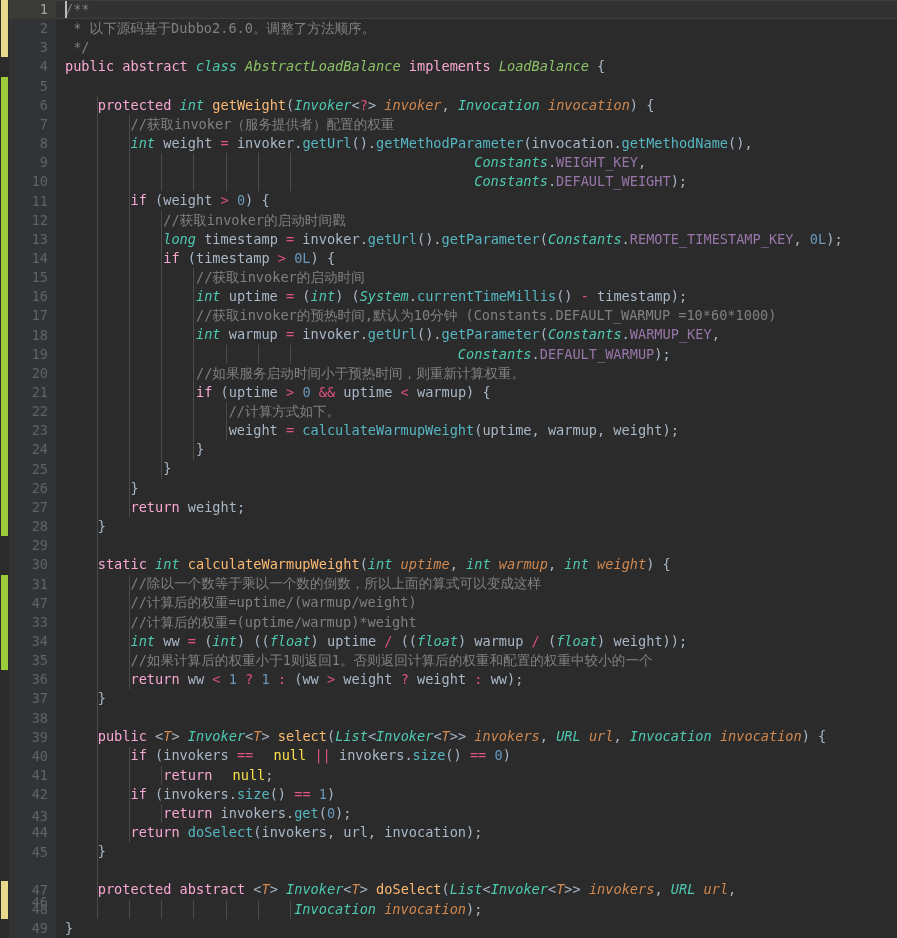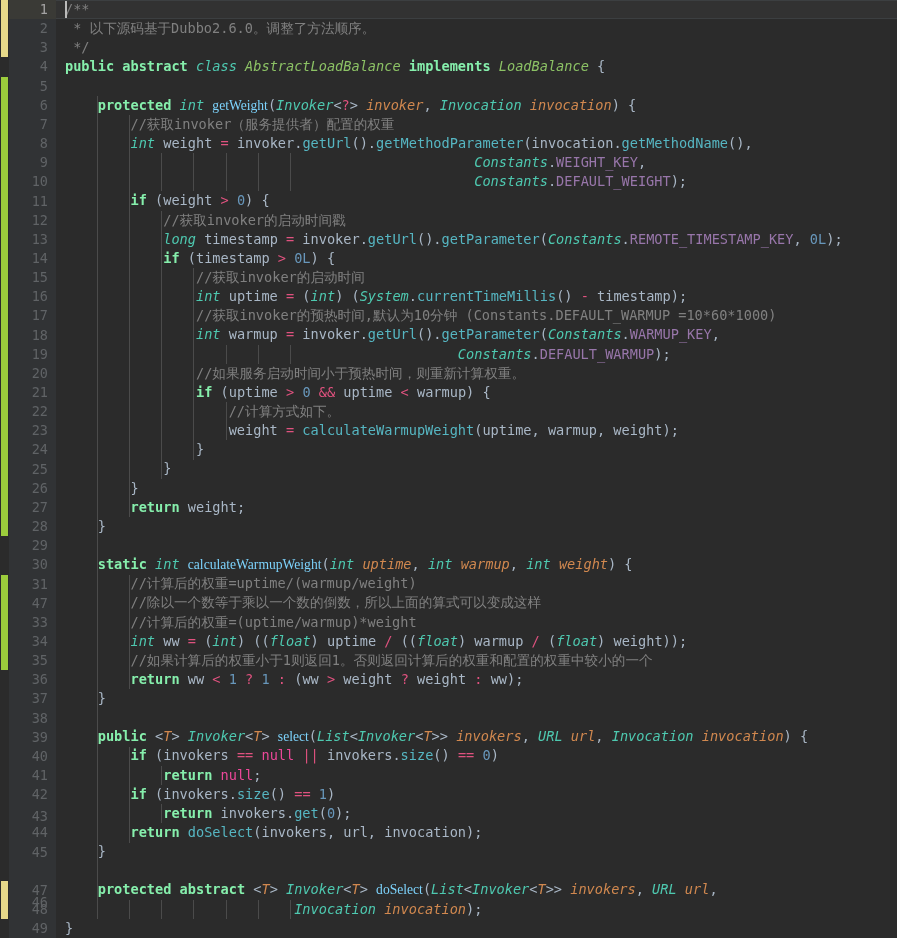--- a/index.html
+++ b/index.html
@@ -101,32 +101,32 @@
   }
   .cl {
     height: 19.15px;
     line-height: 19.15px;
     white-space: pre;
     font-size: 13.6px;
     color: #a9b7c6;
     font-family: "DejaVu Sans Mono", "Liberation Mono", monospace;
     padding-left: 9px;
   }
-  .t-key     { color: #86efac; font-weight: bold; }          
+  .t-key     { color: #f9a8d4; }          
   .t-type    { color: #4ec9b0; font-style: italic; }  
   .t-cls     { color: #8cc265; font-style: italic; }  
-  .t-mth     { color: #7dd3fc; font-family: Liberation Serif, serif; }          
+  .t-mth     { color: #fdba74; }          
   .t-call    { color: #56b6c2; }          
   .t-fld     { color: #9876aa; }          
   .t-num     { color: #6897bb; }
   .t-cmt     { color: #808080; }
   .t-param   { color: #d1884f; font-style: italic; }  
   .t-plain   { color: #a9b7c6; }
   .t-op      { color: #e0527f; }
-  .t-null    { color: #ec4899; }
+  .t-null    { color: #fde047; margin-left: 12px; }
   .t-gen     { color: #d1884f; font-style: italic; }
 </style>
 </head>
 <body>
 
 <div id="editor">
 
   <div id="vcs-stripe">
       <div class="vcs-marker" style="top: 0px; height: 57.45px; background: rgb(231, 217, 138);"></div>
       <div class="vcs-marker" style="top: 76.6px; height: 459.6px; background: rgb(156, 204, 60);"></div>
@@ -239,22 +239,22 @@
         <div class="cl"><span class="t-plain">                </span><span class="t-key">if</span><span class="t-plain"> (uptime </span><span class="t-op">&gt;</span><span class="t-plain"> </span><span class="t-num">0</span><span class="t-plain"> </span><span class="t-op">&amp;&amp;</span><span class="t-plain"> uptime </span><span class="t-op">&lt;</span><span class="t-plain"> warmup) {</span></div>
         <div class="cl"><span class="t-cmt">                    //计算方式如下。</span></div>
         <div class="cl"><span class="t-plain">                    weight </span><span class="t-op">=</span><span class="t-plain"> </span><span class="t-call">calculateWarmupWeight</span><span class="t-plain">(uptime, warmup, weight);</span></div>
         <div class="cl"><span class="t-plain">                }</span></div>
         <div class="cl"><span class="t-plain">            }</span></div>
         <div class="cl"><span class="t-plain">        }</span></div>
         <div class="cl"><span class="t-plain">        </span><span class="t-key">return</span><span class="t-plain"> weight;</span></div>
         <div class="cl"><span class="t-plain">    }</span></div>
         <div class="cl">&nbsp;</div>
         <div class="cl"><span class="t-plain">    </span><span class="t-key">static</span><span class="t-plain"> </span><span class="t-type">int</span><span class="t-plain"> </span><span class="t-mth">calculateWarmupWeight</span><span class="t-plain">(</span><span class="t-type">int</span><span class="t-plain"> </span><span class="t-param">uptime</span><span class="t-plain">, </span><span class="t-type">int</span><span class="t-plain"> </span><span class="t-param">warmup</span><span class="t-plain">, </span><span class="t-type">int</span><span class="t-plain"> </span><span class="t-param">weight</span><span class="t-plain">) {</span></div>
+        <div class="cl"><span class="t-cmt">        //除以一个数等于乘以一个数的倒数，所以上面的算式可以变成这样</span></div>
         <div class="cl"><span class="t-cmt">        //计算后的权重=uptime/(warmup/weight)</span></div>
-        <div class="cl"><span class="t-cmt">        //除以一个数等于乘以一个数的倒数，所以上面的算式可以变成这样</span></div>
         <div class="cl"><span class="t-cmt">        //计算后的权重=(uptime/warmup)*weight</span></div>
         <div class="cl"><span class="t-plain">        </span><span class="t-type">int</span><span class="t-plain"> ww </span><span class="t-op">=</span><span class="t-plain"> (</span><span class="t-type">int</span><span class="t-plain">) ((</span><span class="t-type">float</span><span class="t-plain">) uptime </span><span class="t-op">/</span><span class="t-plain"> ((</span><span class="t-type">float</span><span class="t-plain">) warmup </span><span class="t-op">/</span><span class="t-plain"> (</span><span class="t-type">float</span><span class="t-plain">) weight));</span></div>
         <div class="cl"><span class="t-cmt">        //如果计算后的权重小于1则返回1。否则返回计算后的权重和配置的权重中较小的一个</span></div>
         <div class="cl"><span class="t-plain">        </span><span class="t-key">return</span><span class="t-plain"> ww </span><span class="t-op">&lt;</span><span class="t-plain"> </span><span class="t-num">1</span><span class="t-plain"> </span><span class="t-op">?</span><span class="t-plain"> </span><span class="t-num">1</span><span class="t-plain"> </span><span class="t-op">:</span><span class="t-plain"> (ww </span><span class="t-op">&gt;</span><span class="t-plain"> weight </span><span class="t-op">?</span><span class="t-plain"> weight </span><span class="t-op">:</span><span class="t-plain"> ww);</span></div>
         <div class="cl"><span class="t-plain">    }</span></div>
         <div class="cl">&nbsp;</div>
         <div class="cl"><span class="t-plain">    </span><span class="t-key">public</span><span class="t-plain"> &lt;</span><span class="t-gen">T</span><span class="t-plain">&gt; </span><span class="t-type">Invoker</span><span class="t-plain">&lt;</span><span class="t-gen">T</span><span class="t-plain">&gt; </span><span class="t-mth">select</span><span class="t-plain">(</span><span class="t-type">List</span><span class="t-plain">&lt;</span><span class="t-type">Invoker</span><span class="t-plain">&lt;</span><span class="t-gen">T</span><span class="t-plain">&gt;&gt; </span><span class="t-param">invokers</span><span class="t-plain">, </span><span class="t-type">URL</span><span class="t-plain"> </span><span class="t-param">url</span><span class="t-plain">, </span><span class="t-type">Invocation</span><span class="t-plain"> </span><span class="t-param">invocation</span><span class="t-plain">) {</span></div>
         <div class="cl"><span class="t-plain">        </span><span class="t-key">if</span><span class="t-plain"> (invokers </span><span class="t-op">==</span><span class="t-plain"> </span><span class="t-null">null</span><span class="t-plain"> </span><span class="t-op">||</span><span class="t-plain"> invokers.</span><span class="t-call">size</span><span class="t-plain">() </span><span class="t-op">==</span><span class="t-plain"> </span><span class="t-num">0</span><span class="t-plain">)</span></div>
         <div class="cl"><span class="t-plain">            </span><span class="t-key">return</span><span class="t-plain"> </span><span class="t-null">null</span><span class="t-plain">;</span></div>
         <div class="cl"><span class="t-plain">        </span><span class="t-key">if</span><span class="t-plain"> (invokers.</span><span class="t-call">size</span><span class="t-plain">() </span><span class="t-op">==</span><span class="t-plain"> </span><span class="t-num">1</span><span class="t-plain">)</span></div>

